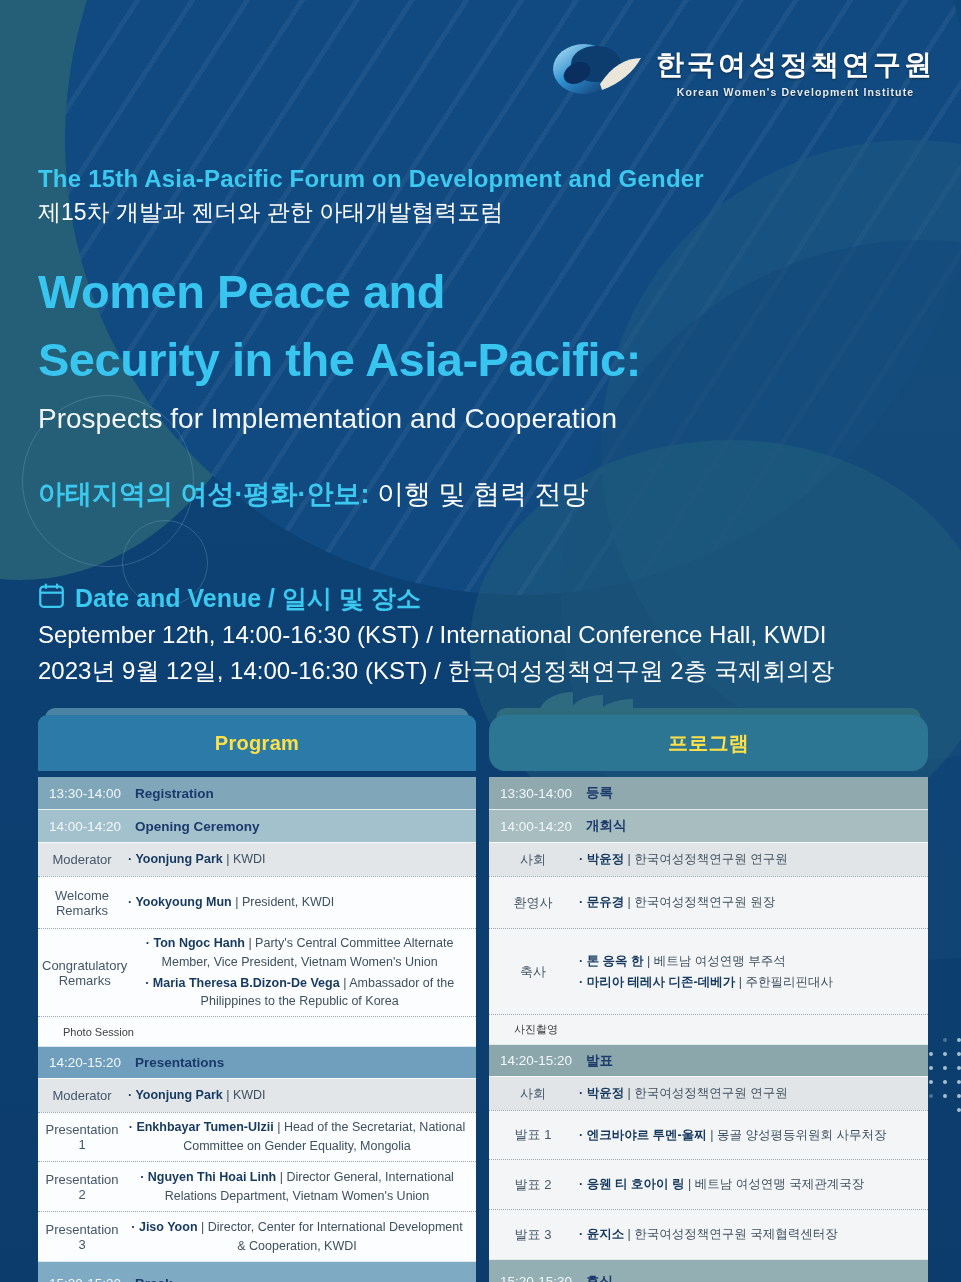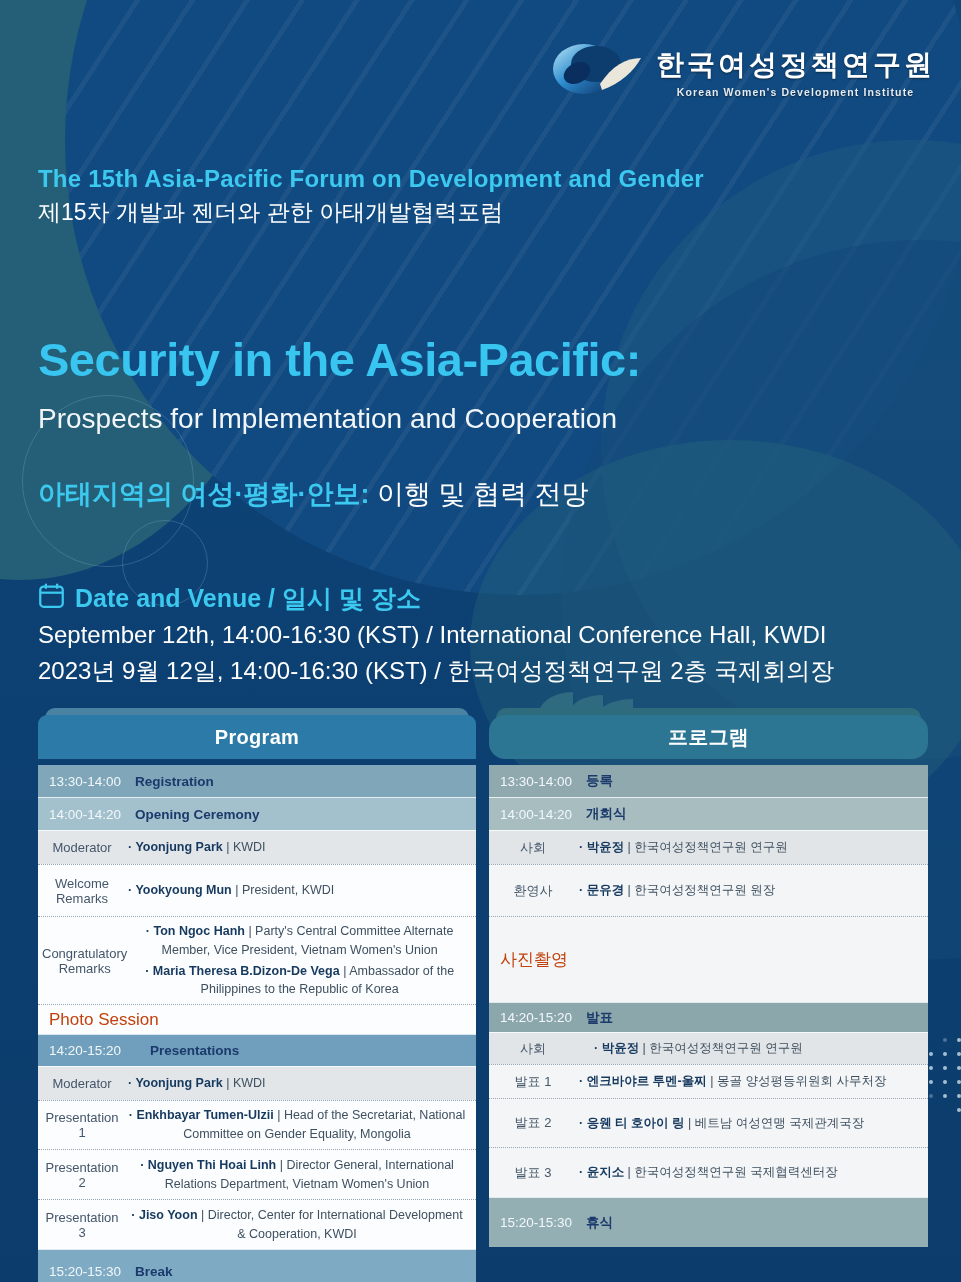--- a/index.html
+++ b/index.html
@@ -44,50 +44,50 @@
   .venue-head .cal-icon{margin-right:10px;display:flex;}
   .venue-line{color:#FFFFFF;font-size:24px;font-weight:500;}
   .venue-line1{top:621px;} .venue-line2{top:655px;}
   
   .tables{position:absolute;left:38px;top:715px;width:890px;display:flex;z-index:5;}
   .table{position:relative;width:438px;}
   .table.ko{width:439px;margin-left:13px;}
   .backing{position:absolute;left:7px;right:7px;top:-7px;height:50px;border-radius:10px;z-index:0;}
   .table.en .backing{background:#4A83A2;}
   .table.ko .backing{background:#2D6B7D;}
-  .table-header{position:relative;z-index:1;height:44px;border-radius:9px 9px 0 0;display:flex;align-items:center;justify-content:center;
-    font-size:20px;font-weight:700;color:#ffffff;letter-spacing:.3px;margin-bottom:6px;}
+  .table-header{position:relative;z-index:1;height:56px;border-radius:9px 9px 0 0;display:flex;align-items:center;justify-content:center;
+    font-size:20px;font-weight:700;color:#fde047;letter-spacing:.3px;margin-bottom:6px;}
   .table.en .table-header{background:#2B7AA7;}
   .table.ko .table-header{background:#2C7693;border-radius:16px;}
   .rows{position:relative;z-index:1;display:flex;flex-direction:column;}
   .row{display:flex;align-items:center;box-sizing:border-box;}
   .rows .row + .row{border-top:1px solid rgba(255,255,255,0.75);}
   .rows .light + .light{border-top:1px dotted #98A6B2;}
   .rows .row:nth-child(1){min-height:32px;} .rows .row:nth-child(2){min-height:33px;}
   .rows .row:nth-child(3){min-height:34px;} .rows .row:nth-child(4){min-height:52px;}
   .rows .row:nth-child(5){min-height:86px;} .rows .row:nth-child(6){min-height:30px;}
-  .rows .row:nth-child(7){min-height:32px;gap:15px;} .rows .row:nth-child(8){min-height:34px;}
+  .rows .row:nth-child(7){min-height:32px;} .rows .row:nth-child(8){min-height:34px;}
   .rows .row:nth-child(9){min-height:49px;} .rows .row:nth-child(10){min-height:50px;}
   .rows .row:nth-child(11){min-height:50px;} .rows .row:nth-child(12){min-height:44px;}
   
   .session .time{flex:0 0 86px;padding-left:11px;font-size:13.5px;color:#F2F7FA;}
   .session .slabel{font-size:13.5px;font-weight:700;color:#1B3A6B;}
   .table.en .t1{background:#7FA6B9;} .table.en .t2{background:#A3C0CD;}
   .table.en .t3{background:#6F9FBC;} .table.en .t4{background:#7EAAC4;}
   .table.ko .t1{background:#90A9AE;} .table.ko .t2{background:#A7BDBF;}
   .table.ko .t3{background:#8CA7AC;} .table.ko .t4{background:#93AFB4;}
   
   .table.en .gray{background:#E3E6E9;} .table.en .white{background:#FCFDFE;}
   .table.ko .gray{background:#E2E5E7;} .table.ko .white{background:#F3F5F6;}
   .detail .dlabel{flex:0 0 88px;text-align:center;font-size:13px;color:#44566A;padding:2px 4px;box-sizing:border-box;}
   .detail .value{flex:1;display:flex;flex-direction:column;justify-content:center;padding:5px 10px 5px 2px;gap:2px;}
   .item{width:fit-content;max-width:100%;text-align:center;font-size:12.5px;line-height:1.5;color:#3E5060;}
   .item .name{font-weight:700;color:#16395F;}
   .item .bullet{color:#16395F;font-weight:700;}
-  .full{font-size:17px;color:#c2410c;padding-left:11px;}
+  .full{font-size:11px;color:#404040;padding-left:25px;}
 </style>
 </head>
 <body>
 
 <div class="poster">
 
   <div class="deco corner-teal"></div>
   <div class="deco big-circle"></div>
   <div class="deco curve-right"></div>
   <div class="deco curve-right2"></div>
@@ -138,21 +138,21 @@
     </span>
     <span class="logo-text">
       <span class="logo-ko">한국여성정책연구원</span>
       <span class="logo-en">Korean Women's Development Institute</span>
     </span>
   </div>
 
   <div class="z kicker-en">The 15th Asia-Pacific Forum on Development and Gender</div>
   <div class="z kicker-ko">제15차 개발과 젠더와 관한 아태개발협력포럼</div>
   <h1 class="z main-title">
-    <br>
+    <span>Women Peace and</span><br>
     <span>Security in the Asia-Pacific:</span>
   </h1>
   <div class="z subtitle-en">Prospects for Implementation and Cooperation</div>
   <div class="z subtitle-ko">
     <span class="hl">아태지역의 여성·평화·안보:</span><span class="rest"> 이행 및 협력 전망</span>
   </div>
 
   <div class="z venue-head">
     <span class="cal-icon">
       <svg width="27" height="27" viewBox="0 0 24 24">
@@ -251,20 +251,27 @@
             <div class="value">
               <div class="item"><span class="bullet">· </span><span class="name">박윤정</span><span class="desc"> | 한국여성정책연구원 연구원</span></div>
             </div>
           </div>
           <div class="row detail light white">
             <div class="dlabel">환영사</div>
             <div class="value">
               <div class="item"><span class="bullet">· </span><span class="name">문유경</span><span class="desc"> | 한국여성정책연구원 원장</span></div>
             </div>
           </div>
+          <div class="row detail light white">
+            <div class="dlabel">축사</div>
+            <div class="value">
+              <div class="item"><span class="bullet">· </span><span class="name">톤 응옥 한</span><span class="desc"> | 베트남 여성연맹 부주석</span></div>
+              <div class="item"><span class="bullet">· </span><span class="name">마리아 테레사 디존-데베가</span><span class="desc"> | 주한필리핀대사</span></div>
+            </div>
+          </div>
           <div class="row full light white">사진촬영</div>
           <div class="row session t3">
             <span class="time">14:20-15:20</span>
             <span class="slabel">발표</span>
           </div>
           <div class="row detail light gray">
             <div class="dlabel">사회</div>
             <div class="value">
               <div class="item"><span class="bullet">· </span><span class="name">박윤정</span><span class="desc"> | 한국여성정책연구원 연구원</span></div>
             </div>

